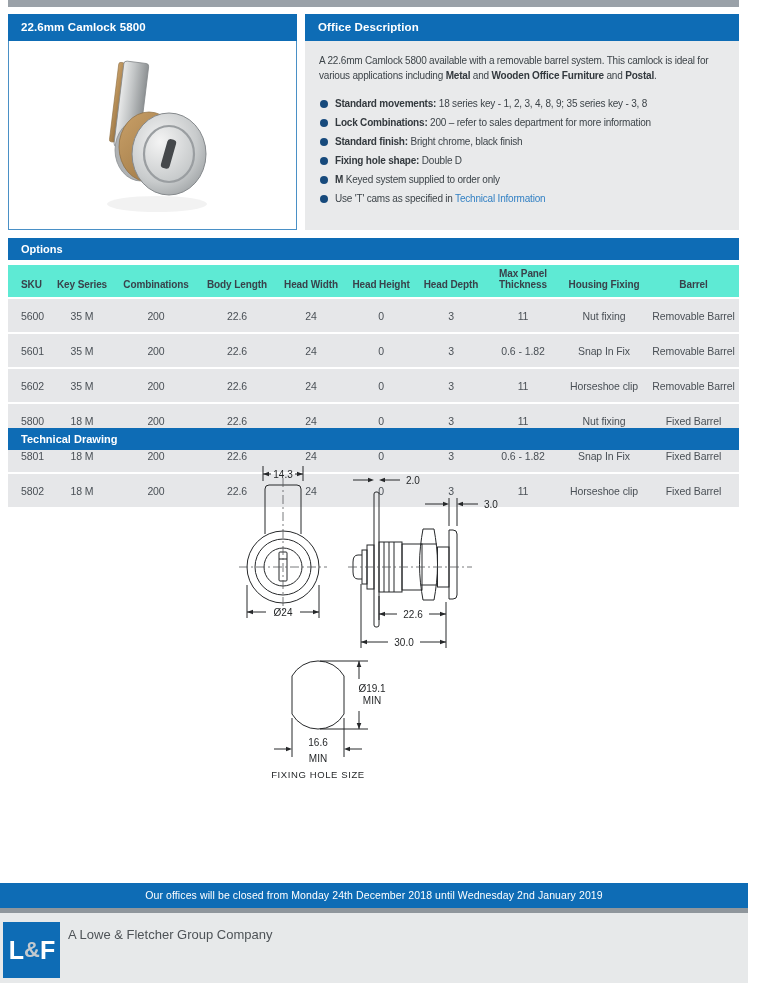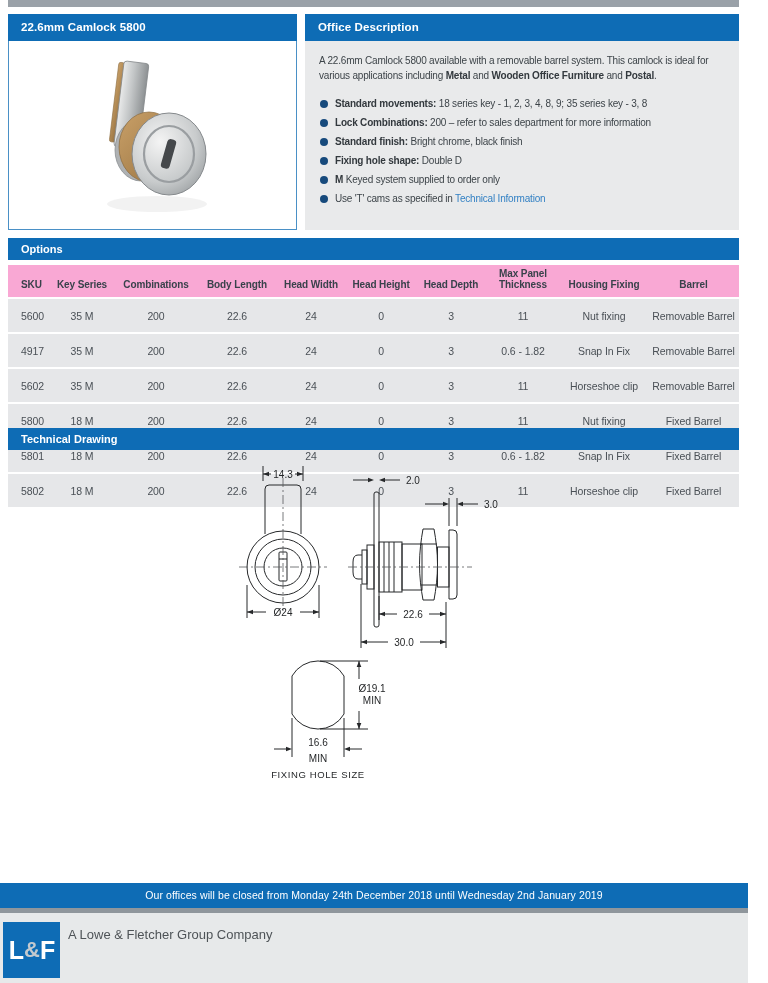--- a/index.html
+++ b/index.html
@@ -17,21 +17,21 @@
   .desc-body b { color:#33393e; }
   .bullets { margin-top:14px; }
   .bullet-row { display:flex; align-items:flex-start; margin-bottom:5.5px; }
   .dot { flex:0 0 8px; width:8px; height:8px; border-radius:50%; background:#174a7c; margin:3px 7px 0 1px; }
   .bullet-text { line-height:1.35; }
   .link { color:#3381c4; cursor:pointer; }
 
   .options-section { position:absolute; left:8px; top:238px; width:731px; }
   .section-bar { background:#0e6cb5; color:#ffffff; font-size:11px; font-weight:600; height:22px; line-height:22px; padding:0 13px; }
   table { width:100%; border-collapse:collapse; margin-top:5px; table-layout:fixed; }
-  th { background:#f9a8d4; color:#39424b; font-size:10px; font-weight:bold; vertical-align:bottom; text-align:center; padding:3px 2px 7px 2px; height:31px; letter-spacing:-0.1px; }
+  th { background:#5eead4; color:#39424b; font-size:10px; font-weight:bold; vertical-align:bottom; text-align:center; padding:3px 2px 7px 2px; height:31px; letter-spacing:-0.1px; }
   td { background:#e6e7e9; color:#4a5056; font-size:10.5px; text-align:center; padding:0 2px; height:35px; border-bottom:2px solid #ffffff; letter-spacing:-0.1px; }
   th.first, td.first { text-align:left; padding-left:13px; }
   th { border-bottom:2px solid #ffffff; }
 
   .drawing-bar { position:absolute; left:8px; top:428px; width:731px; }
   .drawing-wrap { position:absolute; left:222px; top:452px; width:320px; height:340px; }
   .tech-svg text { font-family:"Liberation Sans", sans-serif; font-size:10px; fill:#26282a; }
   .tech-svg .cap { font-size:9.5px; letter-spacing:0.6px; }
 
   .notice { position:absolute; left:0; top:883px; width:748px; height:25px; background:#0e6cb5; color:#ffffff; font-size:10.5px; text-align:center; line-height:25px; letter-spacing:0.1px; }
@@ -155,21 +155,21 @@
           <td>200</td>
           <td>22.6</td>
           <td>24</td>
           <td>0</td>
           <td>3</td>
           <td>11</td>
           <td>Nut fixing</td>
           <td>Removable Barrel</td>
       </tr>
       <tr>
-        <td class="first">4917</td>
+        <td class="first">5601</td>
           <td>35 M</td>
           <td>200</td>
           <td>22.6</td>
           <td>24</td>
           <td>0</td>
           <td>3</td>
           <td>0.6 - 1.82</td>
           <td>Snap In Fix</td>
           <td>Removable Barrel</td>
       </tr>

